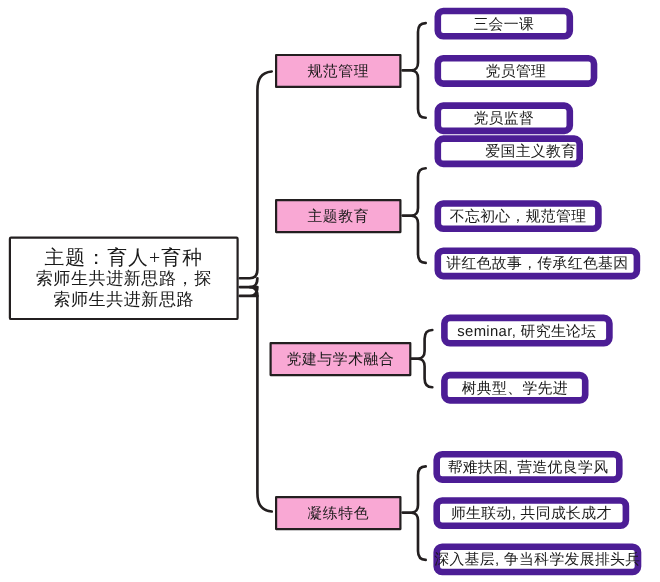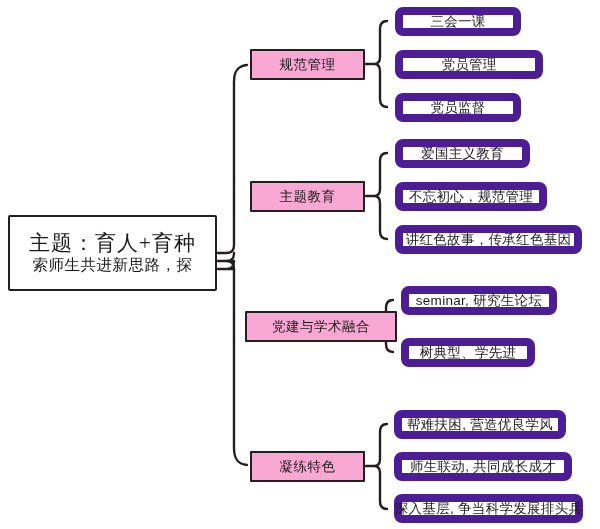--- a/index.html
+++ b/index.html
@@ -40,21 +40,21 @@
     box-sizing: border-box;
     display: flex;
     flex-direction: column;
     align-items: center;
     justify-content: center;
     text-align: center;
     line-height: 1.18;
   }
   .root-title {
     font-family: "Liberation Serif", "DejaVu Serif", serif;
-    font-size: 21px;
+    font-size: 18px;
     letter-spacing: 1px;
     white-space: nowrap;
   }
   .root-sub {
     font-family: "Liberation Serif", "DejaVu Serif", serif;
     font-size: 15.5px;
     letter-spacing: 0.5px;
     white-space: nowrap;
   }
 
@@ -70,21 +70,21 @@
     justify-content: center;
     font-size: 13.5px;
     letter-spacing: 0.5px;
     white-space: nowrap;
     height: 31px;
   }
 
   
   .leaf-node {
     position: absolute;
-    border: 8px solid #4c1d95;
+    border: 6px solid #4c1d95;
     border-radius: 8px;
     background: #ffffff;
     box-sizing: border-box;
     display: flex;
     align-items: center;
     justify-content: center;
     font-size: 13.5px;
     letter-spacing: 0.3px;
     white-space: nowrap;
     height: 29px;
@@ -160,49 +160,50 @@
         M 380,473 C 380,469 378,466 374,466
         M 380,473 L 380,501
         C 380,506 382,509 387,509
       "></path>
     </g>
   </svg>
 
   <div class="root-node">
     <div class="root-title">主题：育人+育种</div>
     <div class="root-sub">索师生共进新思路，探</div>
+    <div class="root-sub">索师生共进新思路</div>
   </div>
 
   <div class="branch-node" style="left:250px; top:49px; width:115px;">
     <span>规范管理</span>
   </div>
   <div class="leaf-node" style="left:395px; top:7px; width:126px;">
     <span>三会一课</span>
   </div>
   <div class="leaf-node" style="left:395px; top:50px; width:148px;">
     <span>党员管理</span>
   </div>
   <div class="leaf-node" style="left:395px; top:93px; width:126px;">
     <span>党员监督</span>
   </div>
 
   <div class="branch-node" style="left:250px; top:181px; width:115px;">
     <span>主题教育</span>
   </div>
-  <div class="leaf-node" style="left:395px; top:139px; width:135px;">
+  <div class="leaf-node" style="left:395px; top:123px; width:135px;justify-content:flex-end;">
     <span>爱国主义教育</span>
   </div>
   <div class="leaf-node" style="left:395px; top:182px; width:152px;">
     <span>不忘初心，规范管理</span>
   </div>
   <div class="leaf-node" style="left:395px; top:225px; width:187px;">
     <span>讲红色故事，传承红色基因</span>
   </div>
 
-  <div class="branch-node" style="left:245px; top:311px; width:152px;">
+  <div class="branch-node" style="left:245px; top:311px; width:129px;">
     <span>党建与学术融合</span>
   </div>
   <div class="leaf-node" style="left:401px; top:286px; width:156px;">
     <span>seminar, 研究生论坛</span>
   </div>
   <div class="leaf-node" style="left:401px; top:338px; width:134px;">
     <span>树典型、学先进</span>
   </div>
 
   <div class="branch-node" style="left:250px; top:451px; width:115px;">

